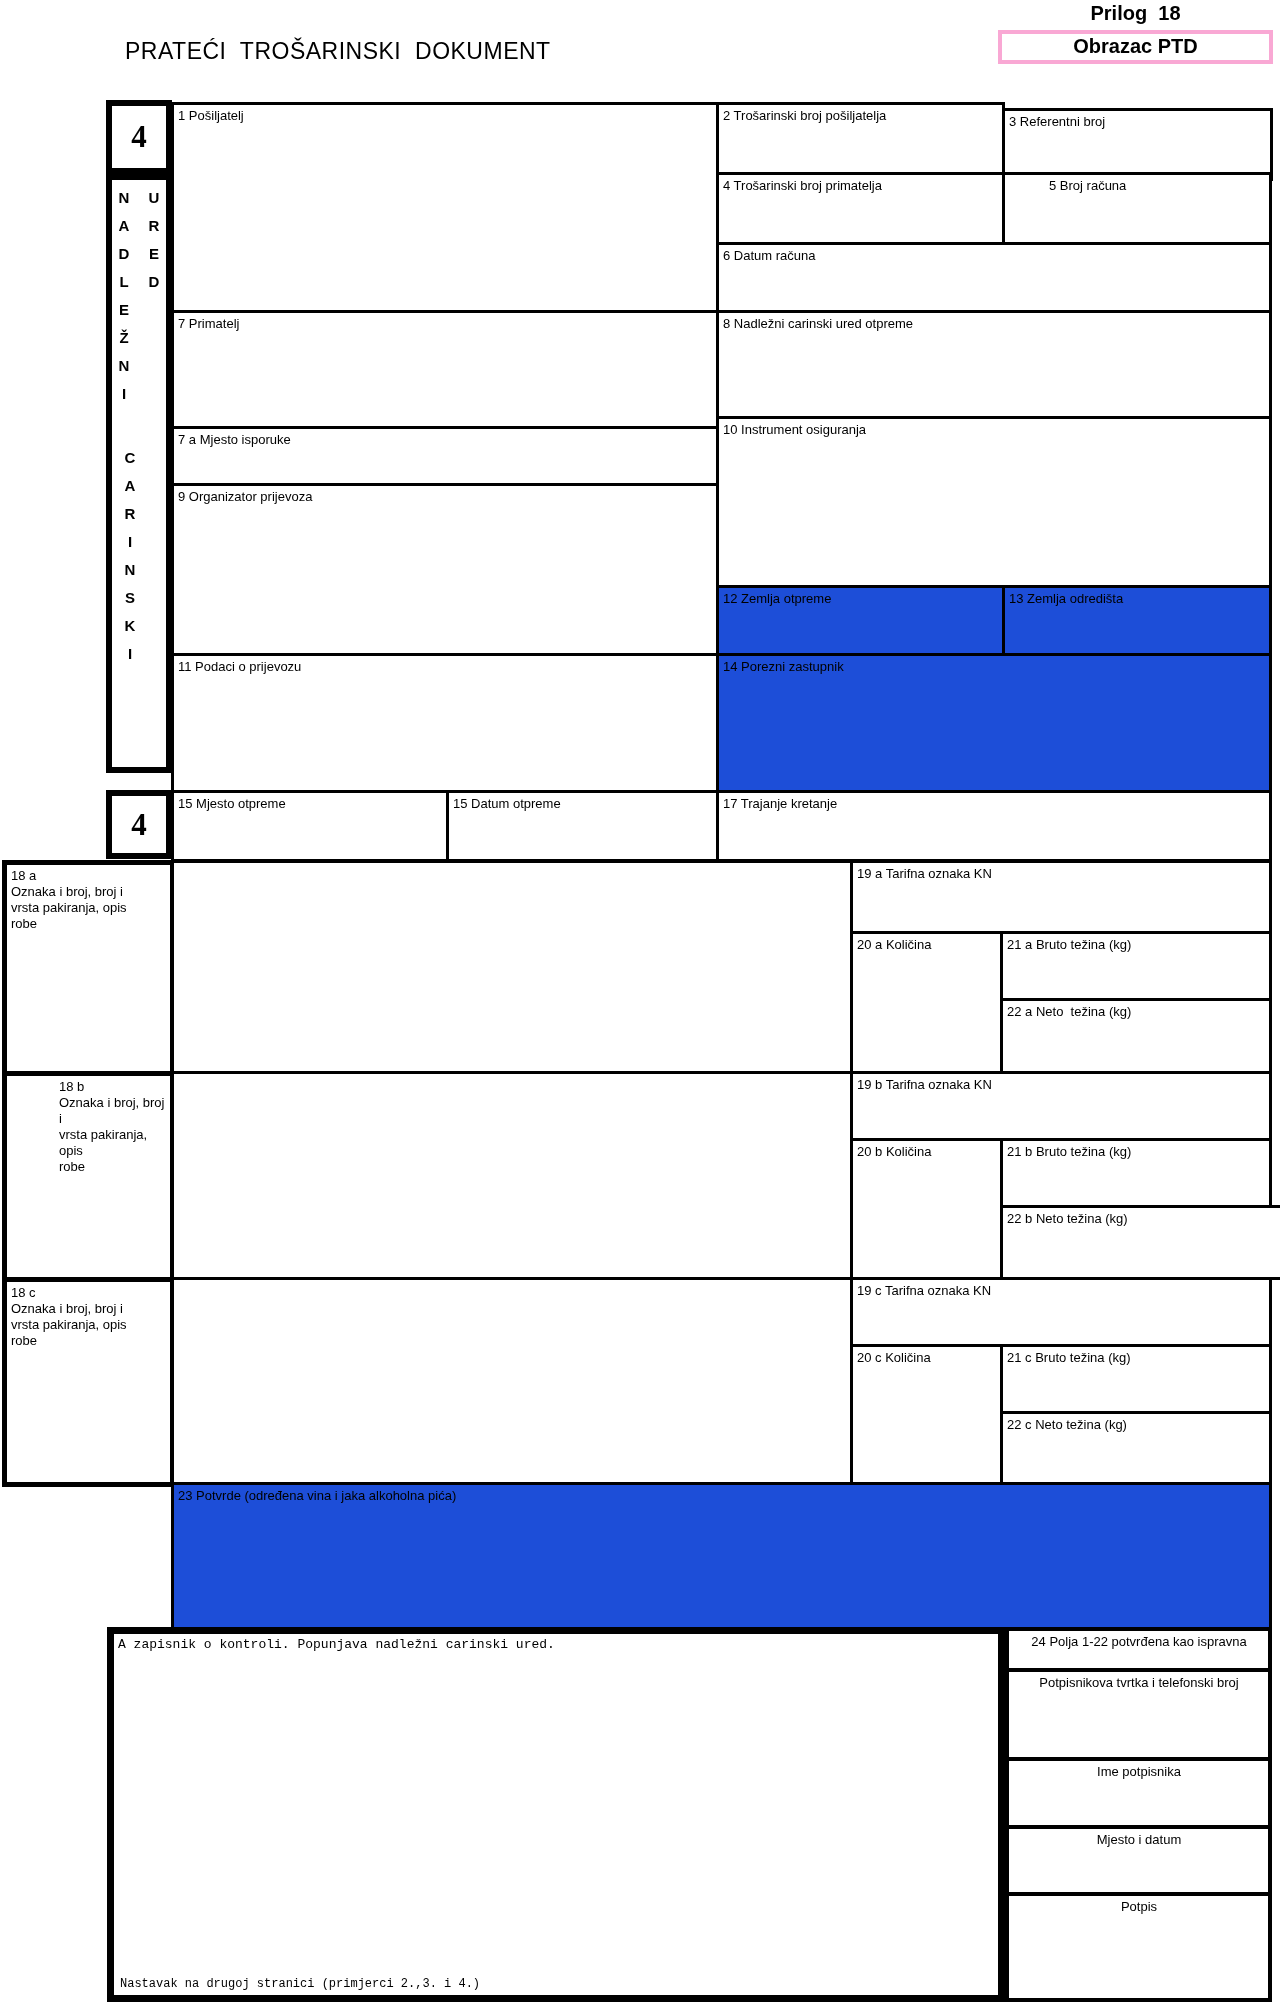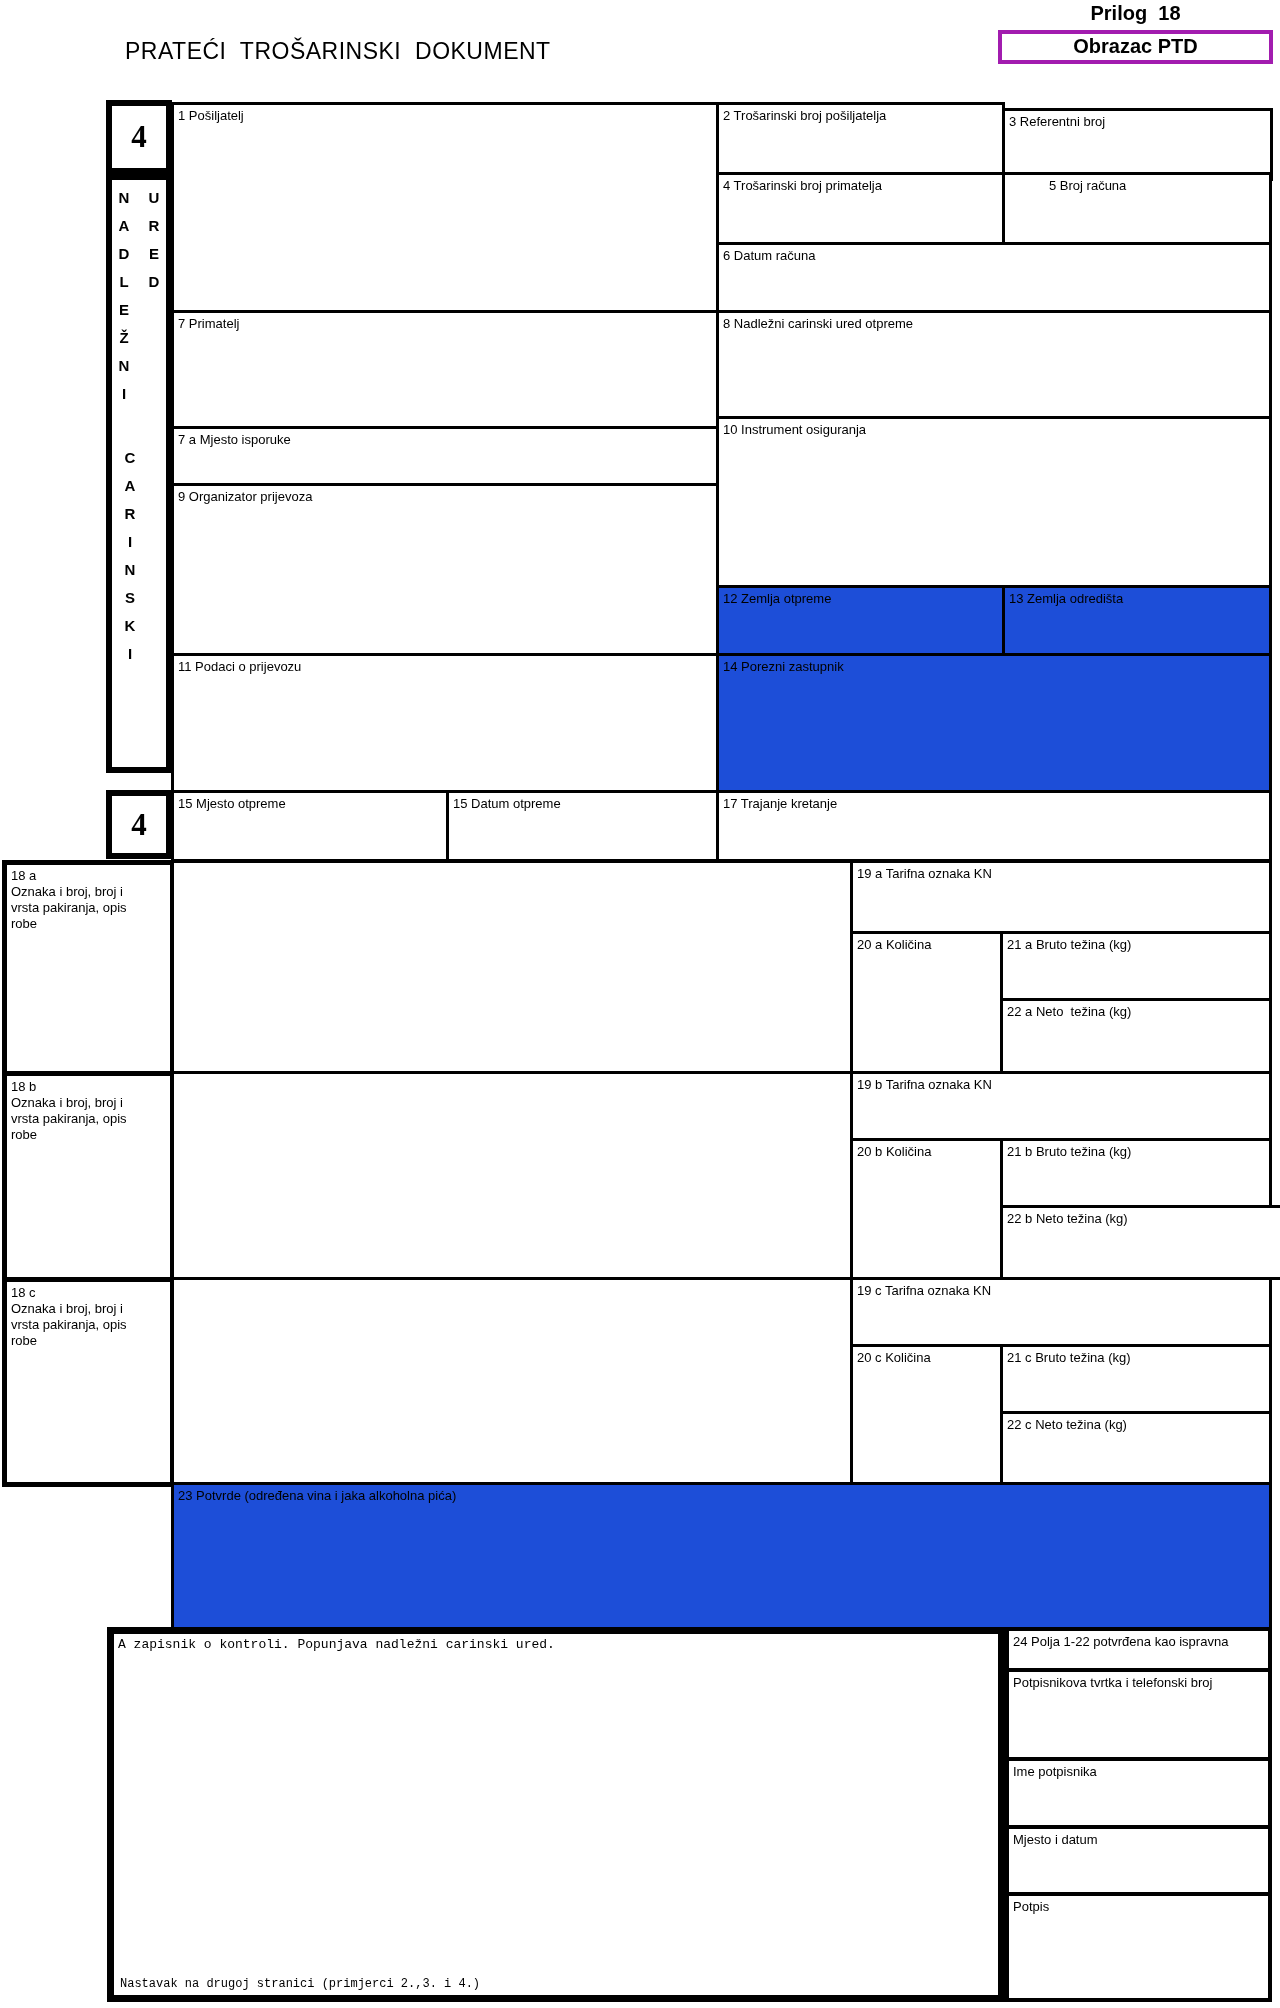--- a/index.html
+++ b/index.html
@@ -3,26 +3,26 @@
 <meta charset="utf-8">
 <style>
   html,body { margin:0; padding:0; background:#ffffff; }
   .page {
     position:relative; width:1280px; height:2008px; background:#ffffff;
     font-family:"Liberation Sans", sans-serif; color:#000;
     overflow:hidden;
   }
   .hdr-title { position:absolute; left:113px; top:38px; font-size:23px; font-weight:normal; white-space:pre; letter-spacing:.5px;margin-left:12px; }
   .annex { position:absolute; left:998px; top:2px; width:275px; text-align:center; font-size:20px; font-weight:bold; white-space:pre; }
-  .formcode { position:absolute; left:998px; top:30px; width:275px; height:34px; box-sizing:border-box; border:4px solid #a21caf; text-align:center; font-size:20px; font-weight:bold; line-height:25px; }
+  .formcode { position:absolute; left:998px; top:30px; width:275px; height:34px; box-sizing:border-box; border:4px solid #f9a8d4; text-align:center; font-size:20px; font-weight:bold; line-height:25px; }
 
   .cell { position:absolute; box-sizing:border-box; border:3px solid #000; background:#fff; }
   .cell.shaded { background:#1d4ed8; }
   .cell.b5 { border-width:5px; }
-  .cell.b4 { border-width:4px; }
+  .cell.b4 { border-width:4px;text-align:center; }
   .cell.b6 { border-width:6px; }
   .cell.b7 { border-width:7px;font-family:Liberation Mono, monospace; }
   .lbl { font-size:13px; line-height:16px; padding:3px 3px 0 4px; white-space:pre-wrap; }
   .lbl.lines { white-space:pre-line; }
   .big4 { width:100%; height:100%; display:flex; align-items:center; justify-content:center;
           font-family:"Liberation Serif", serif; font-weight:bold; font-size:31px; }
   .vword { position:absolute; width:20px; text-align:center; font-weight:bold; font-size:15px; line-height:28px; white-space:pre-line; }
   .bottomnote { position:absolute; left:6px; bottom:4px; font-size:12px; white-space:pre-wrap; }
 </style>
 </head>
@@ -131,21 +131,21 @@
   <div class="cell" style="left:850px; top:931px; width:153px; height:143px;">
     <div class="lbl">20 a Količina</div>
   </div>
   <div class="cell" style="left:1000px; top:931px; width:272px; height:70px;">
     <div class="lbl">21 a Bruto težina (kg)</div>
   </div>
   <div class="cell" style="left:1000px; top:998px; width:272px; height:76px;">
     <div class="lbl">22 a Neto  težina (kg)</div>
   </div>
 
-  <div class="cell b5" style="left:2px; top:1071px; width:173px; height:211px;">
+  <div class="cell b5" style="left:2px; top:1071px; width:173px; height:211px;padding-left:48px;">
     <div class="lbl lines">18 b
 Oznaka i broj, broj i
 vrsta pakiranja, opis
 robe</div>
   </div>
   <div class="cell" style="left:171px; top:1071px; width:682px; height:209px;"></div>
   <div class="cell" style="left:850px; top:1071px; width:422px; height:70px;">
     <div class="lbl">19 b Tarifna oznaka KN</div>
   </div>
   <div class="cell" style="left:850px; top:1138px; width:153px; height:142px;">

